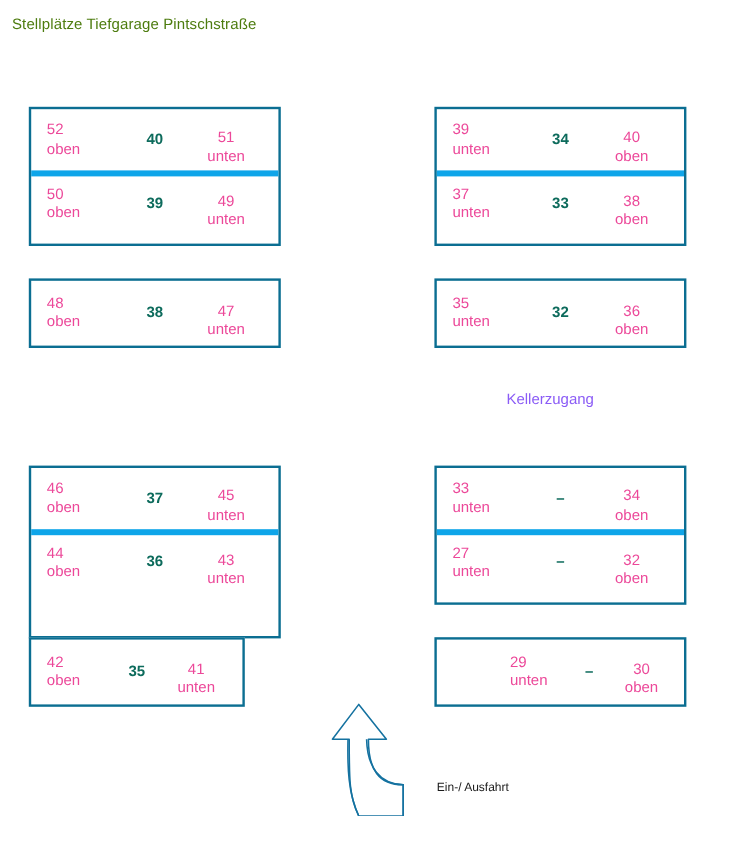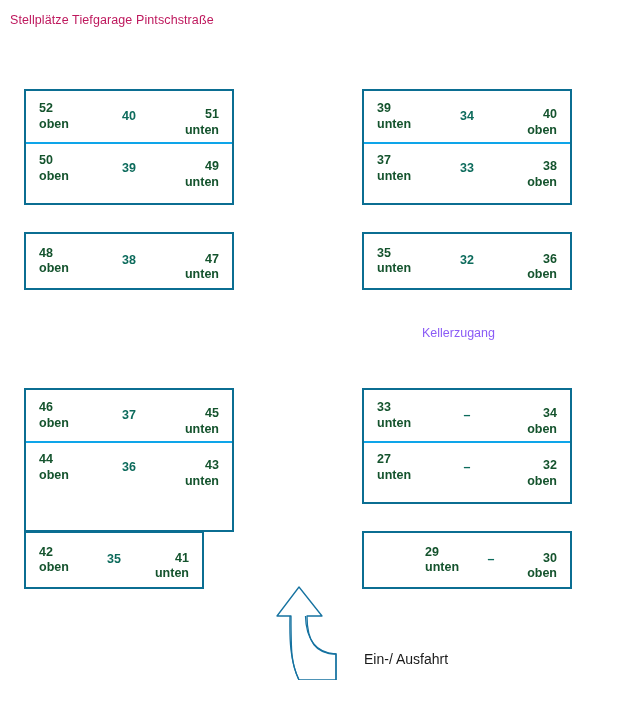--- a/index.html
+++ b/index.html
@@ -12,80 +12,79 @@
     height: 707px;
     position: relative;
     font-family: "Liberation Sans", sans-serif;
     overflow: hidden;
   }
   #page-title {
     position: absolute;
     left: 10px;
     top: 13px;
     font-size: 12.5px;
-    color: #be185d;
+    color: #4d7c0f;
     letter-spacing: 0.1px;
     white-space: nowrap;
   }
   .park-block {
     position: absolute;
     box-sizing: border-box;
     border: 2px solid #0b6e92;
     background: #ffffff;
   }
   .park-row {
     position: relative;
     box-sizing: border-box;
     height: 51px;
     display: flex;
     align-items: center;
     padding: 0 13px;
   }
   .park-row + .park-row {
-    border-top: 2px solid #0ea5e9;
+    border-top: 5px solid #0ea5e9;
   }
   .cell {
     font-size: 12.5px;
     line-height: 15.5px;
-    color: #14532d;
-    white-space: nowrap;
-    font-weight: bold;
+    color: #ec4899;
+    white-space: nowrap;
   }
   .cell-left {
     flex: 0 0 34%;
     text-align: left;
   }
   .cell-center {
     flex: 1 1 auto;
     text-align: center;
     color: #0d6b5c;
     font-weight: bold;
   }
   .cell-right {
     flex: 0 0 34%;
-    text-align: right;
+    text-align: center;
     margin-top: 12px;
   }
   .cell .num { display: block; }
   .cell .lvl  { display: block; }
   .cell-center .num { display: block; }
 
   #kellerzugang-label {
     position: absolute;
     left: 422px;
     top: 326px;
     font-size: 12.5px;
     color: #8b5cf6;
     white-space: nowrap;
   }
   #entrance-label {
     position: absolute;
     left: 364px;
     top: 651px;
-    font-size: 14px;
+    font-size: 10px;
     color: #1a1a1a;
     white-space: nowrap;
   }
   #entrance-arrow {
     position: absolute;
     left: 276px;
     top: 584px;
     width: 86px;
     height: 96px;
   }

